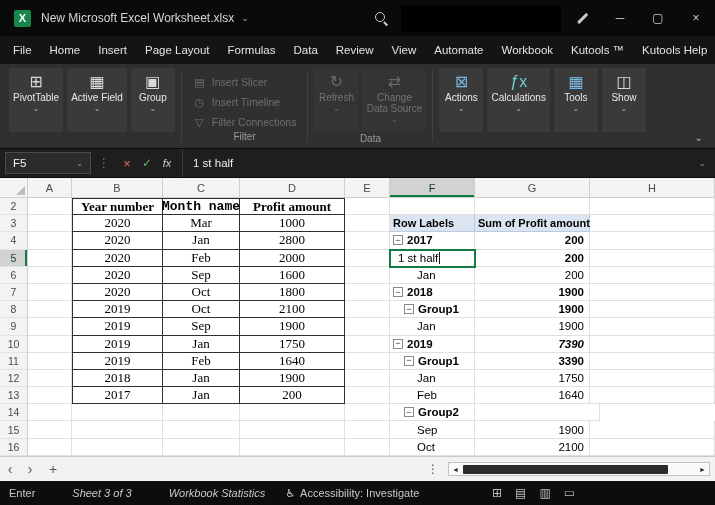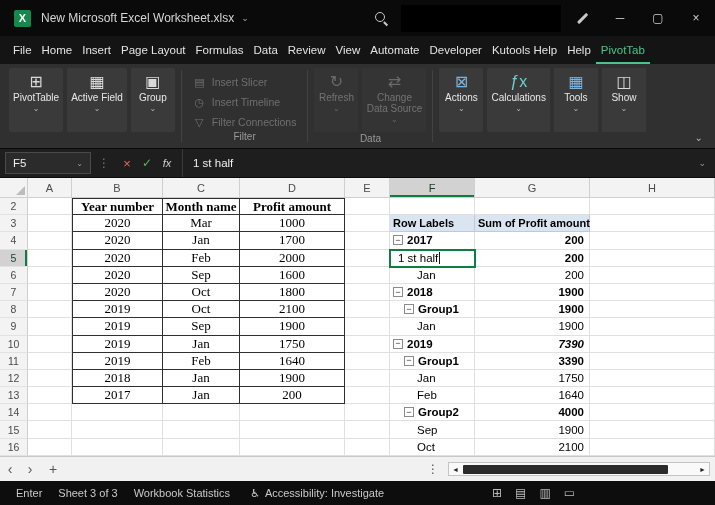--- a/index.html
+++ b/index.html
@@ -15,21 +15,21 @@
   .tbright{margin-left:auto;display:flex;align-items:center;height:100%;}
   .mag{position:relative;width:16px;height:16px;margin-right:12px;}
   .mag::before{content:'';position:absolute;left:2px;top:2px;width:8px;height:8px;border:1.5px solid #c9c9c9;border-radius:50%;}
   .mag::after{content:'';position:absolute;left:11px;top:11px;width:5px;height:1.5px;background:#c9c9c9;transform:rotate(45deg);transform-origin:left center;}
   .redacted{width:160px;height:27px;background:#000;margin-right:14px;}
   .pen{width:14px;height:14px;position:relative;margin-right:12px;}
   .pen::before{content:'';position:absolute;left:1px;top:6px;width:13px;height:2.5px;background:#c9c9c9;transform:rotate(-45deg);border-radius:1px;}
   .wc{width:38px;height:36px;display:flex;align-items:center;justify-content:center;font-size:12px;color:#cfcfcf;}
 
   
-  .menubar{flex:0 0 28px;background:#141414;display:flex;align-items:center;color:#e3e3e3;font-size:11.5px;padding-left:8px;white-space:nowrap;overflow:hidden;}
+  .menubar{flex:0 0 28px;background:#141414;display:flex;align-items:center;color:#e3e3e3;font-size:11.5px;padding-left:8px;white-space:nowrap;overflow:hidden;gap:8px;}
   .mitem{padding:0 5px;height:100%;display:flex;align-items:center;}
   .mitem.active{color:#4cc38a;box-shadow:inset 0 -2px 0 #4cc38a;}
 
   
   .ribbon{flex:0 0 84px;background:#303030;display:flex;position:relative;color:#e8e8e8;padding:4px 0 0 6px;overflow:hidden;}
   .rgroup{display:flex;flex-direction:column;padding:0 2px;}
   .grbuttons{display:flex;align-items:flex-start;gap:2px;}
   .smallcol{display:flex;flex-direction:column;justify-content:flex-start;gap:4px;padding:6px 6px 0 6px;}
   .glabel{height:15px;font-size:10px;color:#9a9a9a;text-align:center;line-height:14px;}
   .gsep{width:1px;background:#424242;margin:2px 3px 6px 3px;}
@@ -89,22 +89,22 @@
   .sheettab{padding:0 14px;height:100%;display:flex;align-items:center;font-size:11.5px;border-right:1px solid #d8d8d8;color:#333;}
   .sheettab.active{background:#fff;font-weight:bold;border:1px solid #b0b0b0;border-bottom:none;box-shadow:inset 0 -2px 0 #107c41;}
   .addtab{width:26px;text-align:center;font-size:14px;color:#555;}
   .tabdots{margin-left:auto;color:#555;font-size:12px;padding:0 7px;}
   .hscroll{width:262px;height:14px;background:#f9f9f9;border:1px solid #c4c4c4;display:flex;align-items:center;margin:0 5px 0 2px;}
   .harrow{width:13px;flex:0 0 13px;font-size:7px;color:#222;text-align:center;}
   .hthumb{height:9px;background:#2b2b2b;flex:0 0 205px;margin-left:1px;border-radius:1px;}
 
   
   .statusbar{flex:0 0 24px;background:#0d0d0d;color:#c9c9c9;display:flex;align-items:center;font-size:11px;position:relative;}
-  .sbmode{margin-left:16px;}
-  .sbitem{margin-left:16px;}
+  .sbmode{margin-left:9px;}
+  .sbitem{margin-left:37px;font-style:italic;}
   .accwrap{margin-left:20px;display:flex;align-items:center;gap:5px;}
   .accicon{font-size:11px;color:#c9c9c9;}
   .viewicons{position:absolute;left:492px;display:flex;gap:13px;font-size:12px;color:#bdbdbd;}
 </style>
 </head>
 <body>
 
 <div class="window">
 
   <div class="titlebar">
@@ -126,21 +126,22 @@
   <div class="menubar" id="menubar">
       <div class="mitem">File</div>
       <div class="mitem">Home</div>
       <div class="mitem">Insert</div>
       <div class="mitem">Page Layout</div>
       <div class="mitem">Formulas</div>
       <div class="mitem">Data</div>
       <div class="mitem">Review</div>
       <div class="mitem">View</div>
       <div class="mitem">Automate</div>
-      <div class="mitem">Developer</div>
+      <div class="mitem">Workbook</div>
+      <div class="mitem">Kutools ™</div>
       <div class="mitem">Kutools Help</div>
       <div class="mitem">Help</div>
       <div class="mitem active">PivotTab</div>
     </div>
 
   <div class="ribbon">
     <div style="display:flex;" id="ribbongroups">
         <div class="rgroup">
           <div class="grbuttons">
             <div class="bigbtn">
@@ -245,21 +246,21 @@
         <div class="colhead" style="width: 105px;">D</div>
         <div class="colhead" style="width: 45px;">E</div>
         <div class="colhead sel" style="width: 85px;">F</div>
         <div class="colhead" style="width: 115px;">G</div>
         <div class="colhead" style="width: 125px;">H</div>
       </div>
       <div class="grow">
         <div class="rowhead">2</div>
         <div class="cell" style="width: 44px;"></div>
         <div class="cell src hdr top left" style="width: 91px;">Year number</div>
-        <div class="cell src hdr top" style="width: 77px;">Month name</div>
+        <div class="cell src hdr top" style="width: 77px; font-family: Liberation Mono, monospace;">Month name</div>
         <div class="cell src hdr top" style="width: 105px;">Profit amount</div>
         <div class="cell" style="width: 45px;"></div>
         <div class="cell" style="width: 85px;"></div>
         <div class="cell" style="width: 115px;"></div>
         <div class="cell" style="width: 125px;"></div>
       </div>
       <div class="grow">
         <div class="rowhead">3</div>
         <div class="cell" style="width: 44px;"></div>
         <div class="cell src left" style="width: 91px;">2020</div>
@@ -273,21 +274,21 @@
           </span>
         </div>
         <div class="cell phdr" style="width: 115px;">Sum of Profit amount</div>
         <div class="cell" style="width: 125px;"></div>
       </div>
       <div class="grow">
         <div class="rowhead">4</div>
         <div class="cell" style="width: 44px;"></div>
         <div class="cell src left" style="width: 91px;">2020</div>
         <div class="cell src" style="width: 77px;">Jan</div>
-        <div class="cell src" style="width: 105px;">1700</div>
+        <div class="cell src" style="width: 105px;">2800</div>
         <div class="cell" style="width: 45px;"></div>
         <div class="cell pcell" style="width: 85px; padding-left: 3px;">
           <span class="collapsebox">−</span>
           <span class="bold">2017</span>
         </div>
         <div class="cell pval bold" style="width: 115px;">200</div>
         <div class="cell" style="width: 125px;"></div>
       </div>
       <div class="grow">
         <div class="rowhead sel">5</div>
@@ -415,21 +416,20 @@
         <div class="rowhead">14</div>
         <div class="cell" style="width: 44px;"></div>
         <div class="cell" style="width: 91px;"></div>
         <div class="cell" style="width: 77px;"></div>
         <div class="cell" style="width: 105px;"></div>
         <div class="cell" style="width: 45px;"></div>
         <div class="cell pcell" style="width: 85px; padding-left: 14px;">
           <span class="collapsebox">−</span>
           <span class="bold">Group2</span>
         </div>
-        <div class="cell pval bold" style="width: 115px;">4000</div>
         <div class="cell" style="width: 125px;"></div>
       </div>
       <div class="grow">
         <div class="rowhead">15</div>
         <div class="cell" style="width: 44px;"></div>
         <div class="cell" style="width: 91px;"></div>
         <div class="cell" style="width: 77px;"></div>
         <div class="cell" style="width: 105px;"></div>
         <div class="cell" style="width: 45px;"></div>
         <div class="cell pcell" style="width: 85px; padding-left: 27px;">

